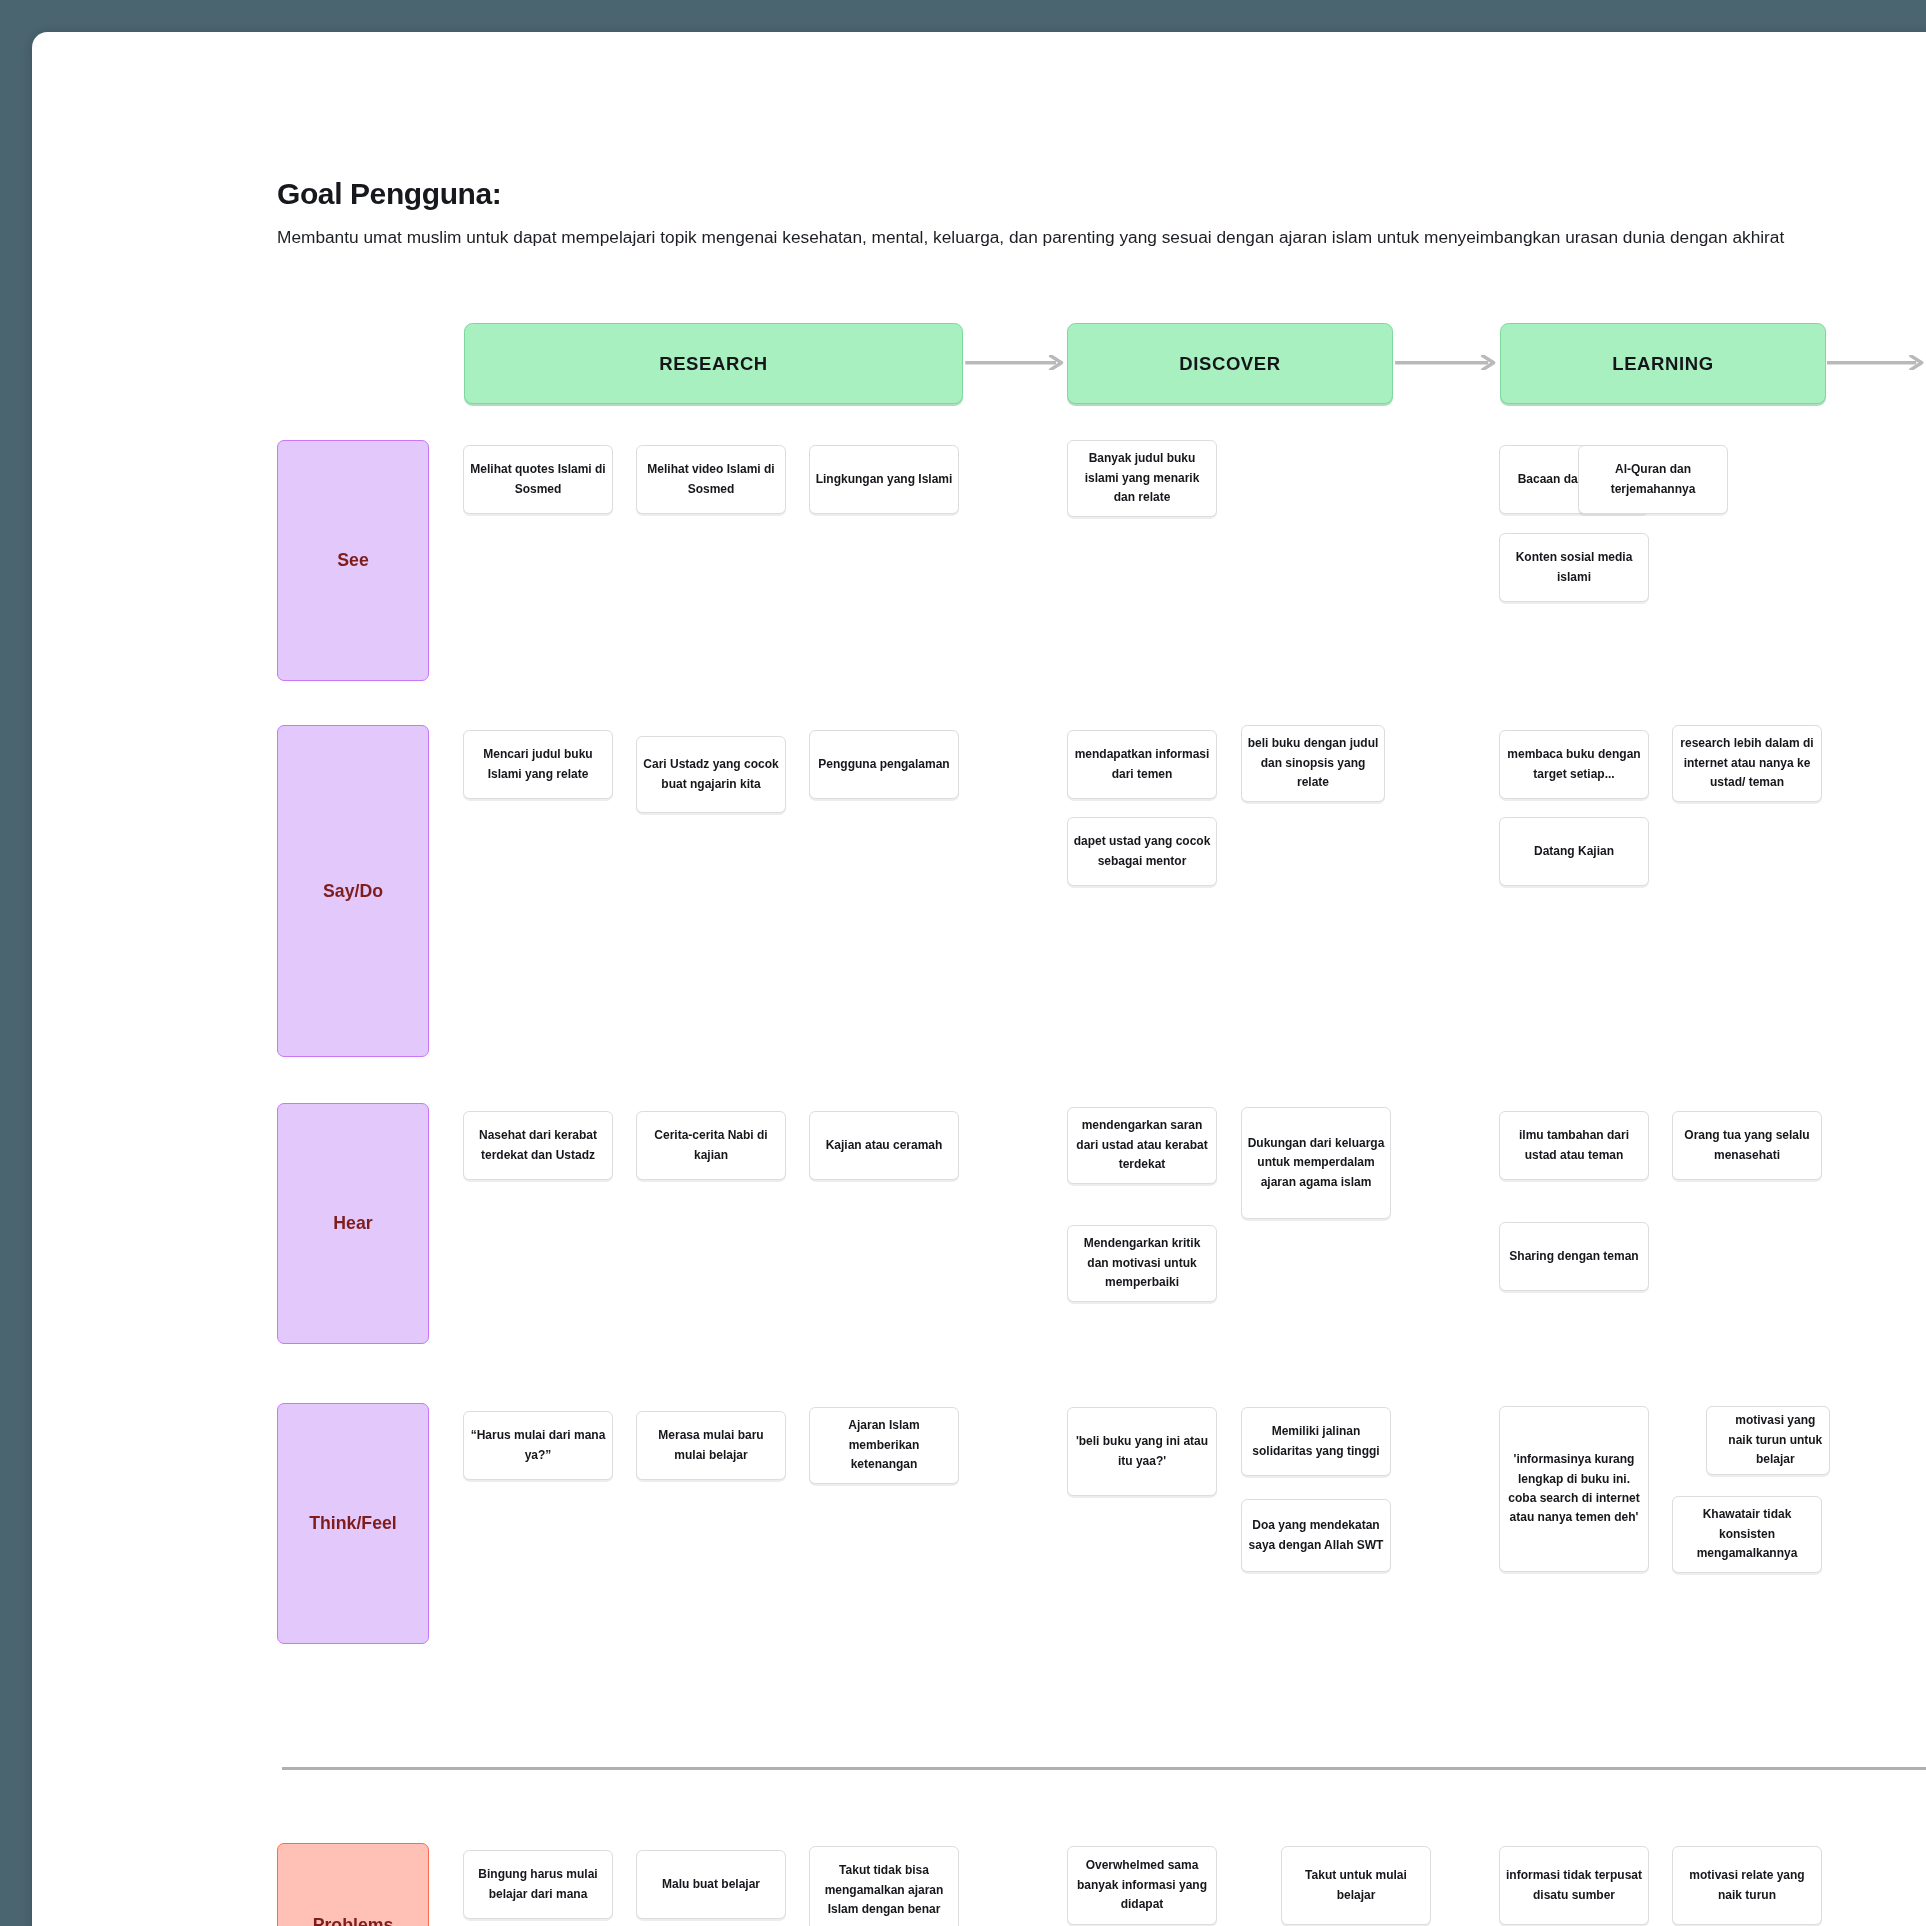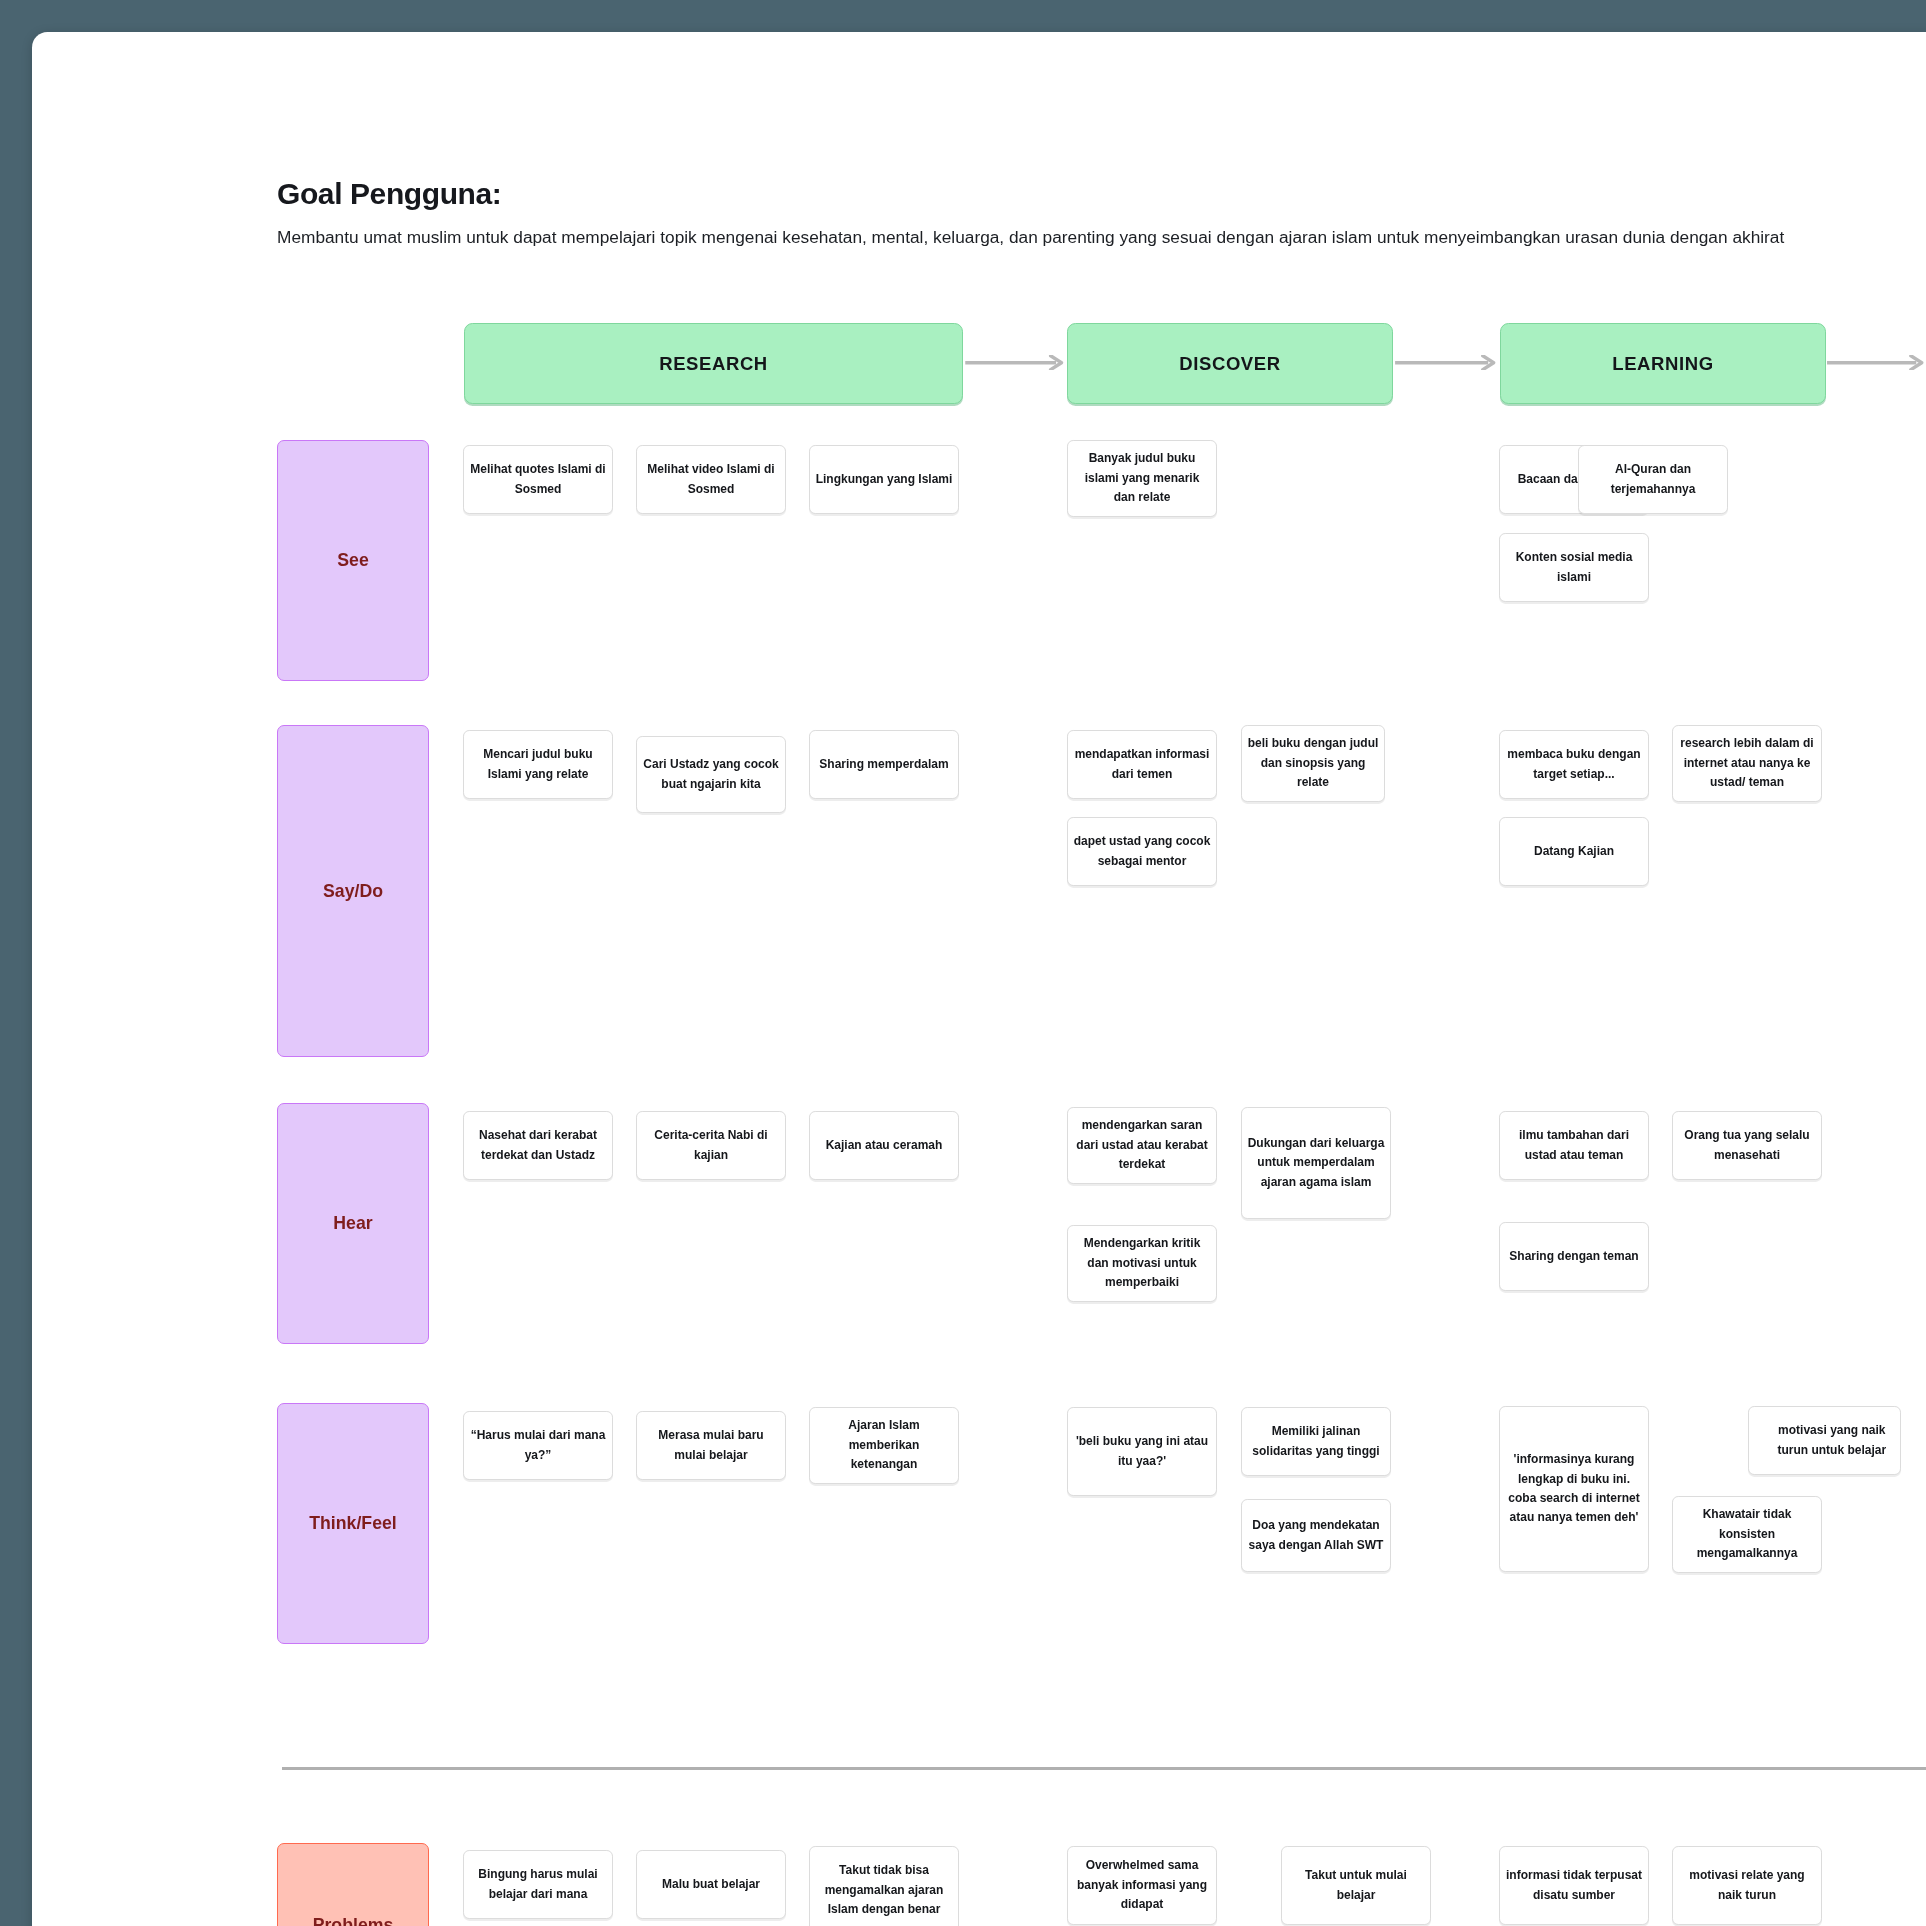--- a/index.html
+++ b/index.html
@@ -139,21 +139,21 @@
       <span>Konten sosial media islami</span>
     </div>
 
   <div class="card" style="left:431px;top:698px;width:150px;height:69px;">
       <span>Mencari judul buku Islami yang relate</span>
     </div>
   <div class="card" style="left:604px;top:693px;width:150px;height:77px;margin-top:11px;">
       <span>Cari Ustadz yang cocok buat ngajarin kita</span>
     </div>
   <div class="card" style="left:777px;top:698px;width:150px;height:69px;">
-      <span>Sharing memperdalam</span>
+      <span>Pengguna pengalaman</span>
     </div>
 
   <div class="card" style="left:1035px;top:698px;width:150px;height:69px;">
       <span>mendapatkan informasi dari temen</span>
     </div>
   <div class="card" style="left:1209px;top:693px;width:144px;height:77px;align-items:center;">
       <span>beli buku dengan judul dan sinopsis yang relate</span>
     </div>
   <div class="card" style="left:1035px;top:785px;width:150px;height:69px;">
       <span>dapet ustad yang cocok sebagai mentor</span>
@@ -215,21 +215,21 @@
   <div class="card" style="left:1209px;top:1375px;width:150px;height:69px;">
       <span>Memiliki jalinan solidaritas yang tinggi</span>
     </div>
   <div class="card" style="left:1209px;top:1467px;width:150px;height:73px;">
       <span>Doa yang mendekatan saya dengan Allah SWT</span>
     </div>
 
   <div class="card" style="left:1467px;top:1374px;width:150px;height:166px;">
       <span>'informasinya kurang lengkap di buku ini. coba search di internet atau nanya temen deh'</span>
     </div>
-  <div class="card" style="left:1716px;top:1374px;width:153px;height:69px;padding-left:20px;">
+  <div class="card" style="left:1674px;top:1374px;width:124px;height:69px;padding-left:20px;">
       <span>motivasi yang naik turun untuk belajar</span>
     </div>
   <div class="card" style="left:1640px;top:1464px;width:150px;height:77px;">
       <span>Khawatair tidak konsisten mengamalkannya</span>
     </div>
 
   <div id="journey-arrow">
     <svg width="2080" height="23" viewBox="0 0 5400 60">
         <path d="M0 30 H5360" stroke="#b0b0b0" stroke-width="8" fill="none"></path>
         <path d="M5340 8 L5386 30 L5340 52" stroke="#b0b0b0" stroke-width="9" fill="none" stroke-linecap="round" stroke-linejoin="round"></path>

